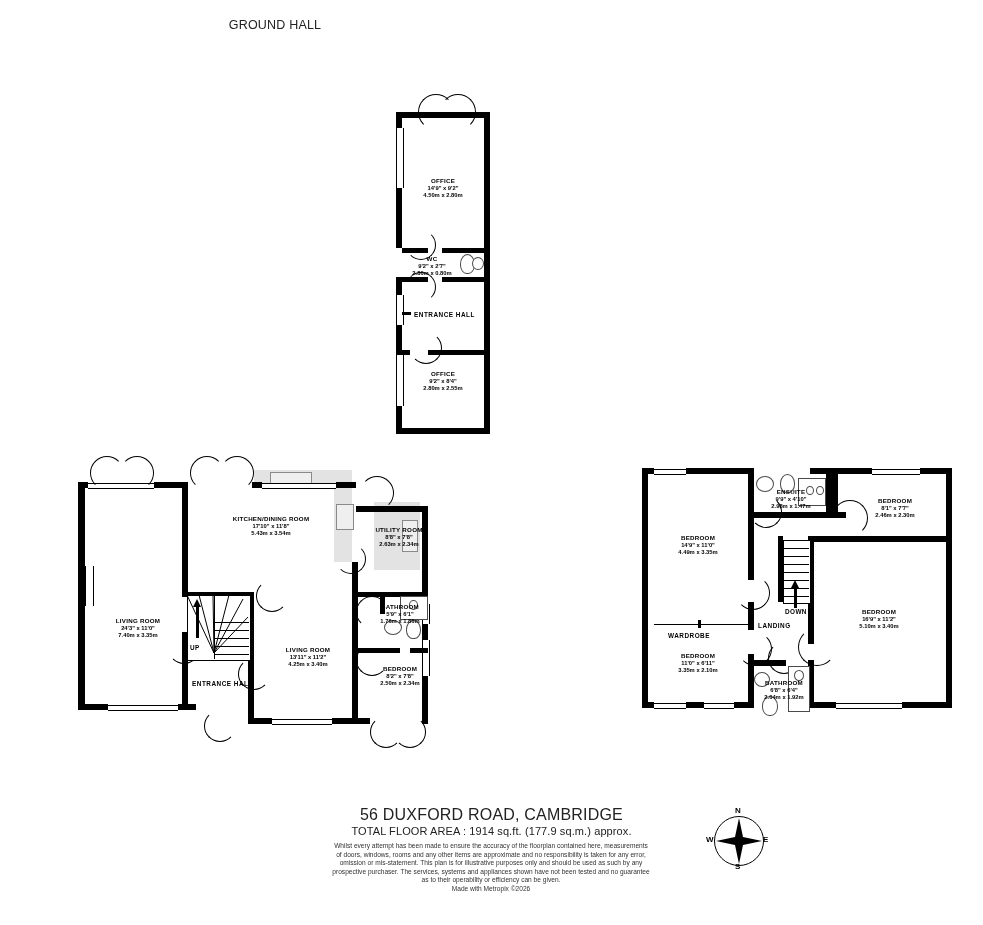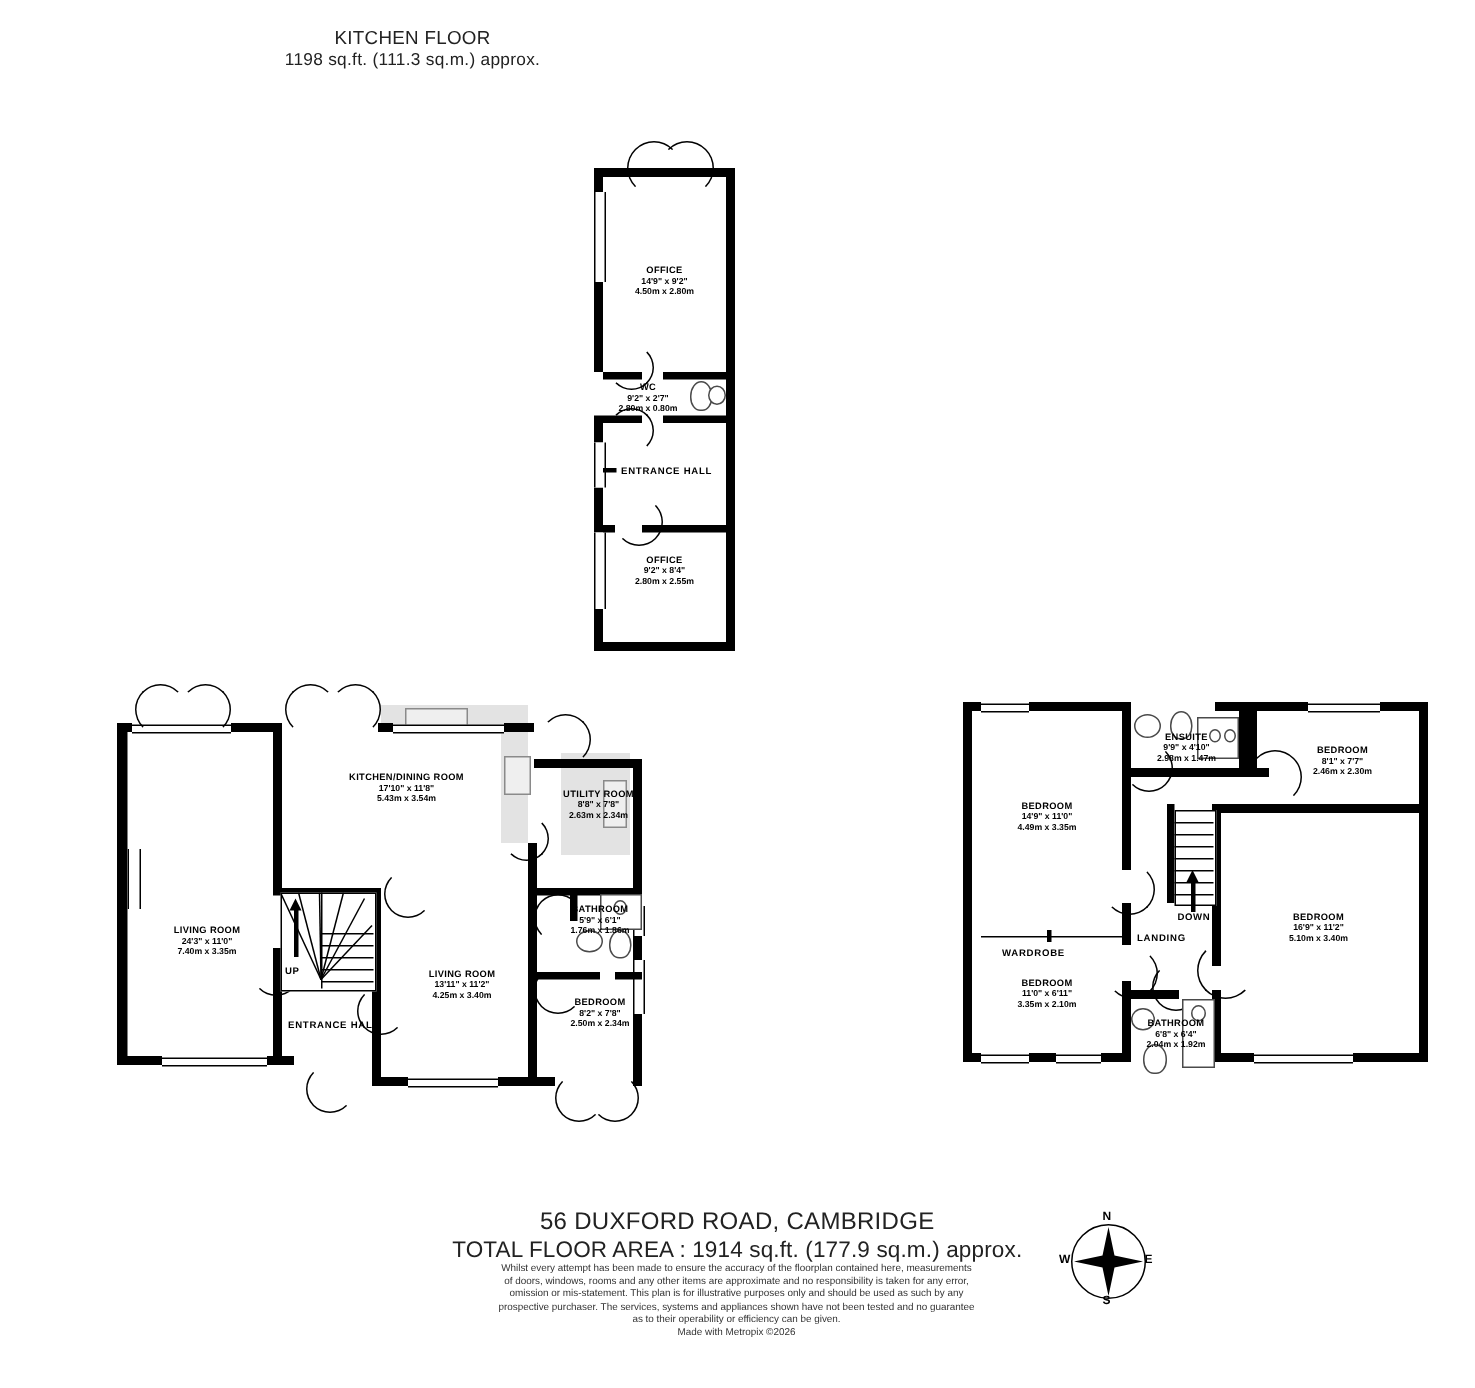--- a/index.html
+++ b/index.html
@@ -67,34 +67,33 @@
   .arrow-shaft{position:absolute;background:#000;width:3px;}
   .arrow-head{position:absolute;width:0;height:0;border-left:4px solid transparent;border-right:4px solid transparent;}
 
   
   .fx{position:absolute;border:1px solid #4a4a4a;background:#fff;}
   .fx-r{position:absolute;border:1px solid #4a4a4a;background:#fff;border-radius:50%;}
   .fx-o{position:absolute;border:1px solid #4a4a4a;background:#fff;border-radius:50% 50% 45% 45%;}
 
   
   .addr{position:absolute;width:100%;text-align:center;font-size:16px;color:#222;letter-spacing:.2px;}
-  .tfa{position:absolute;width:100%;text-align:center;font-size:15px;color:#222;letter-spacing:.1px;}
+  .tfa{position:absolute;width:100%;text-align:center;font-size:11px;color:#222;letter-spacing:.1px;}
   .disclaimer{
     position:absolute;text-align:center;font-size:6.6px;line-height:8.6px;color:#333;
   }
   
   .compass-ring{position:absolute;border:1.4px solid #000;border-radius:50%;}
   .cmp-letter{position:absolute;font-size:8px;font-weight:bold;color:#000;}
 </style>
 </head>
 <body>
 
 <div class="floor-title abs" style="left:110px;top:18px;width:330px;">
-  <div>KITCHEN FLOOR</div>
-  <div class="sub">1198 sq.ft. (111.3 sq.m.) approx.</div>
+  <div>GROUND HALL</div>
 </div>
 
 <div class="floor-title abs" style="left:608px;top:18px;width:334px;">
 </div>
 
 <div class="plan" style="left:396px;top:112px;width:98px;height:322px;">
 
   <div class="wall" style="left:0;top:0;width:94px;height:6px;"></div>
   <div class="wall" style="left:0;top:316px;width:94px;height:6px;"></div>
   <div class="wall" style="left:0;top:0;width:6px;height:16px;"></div>

